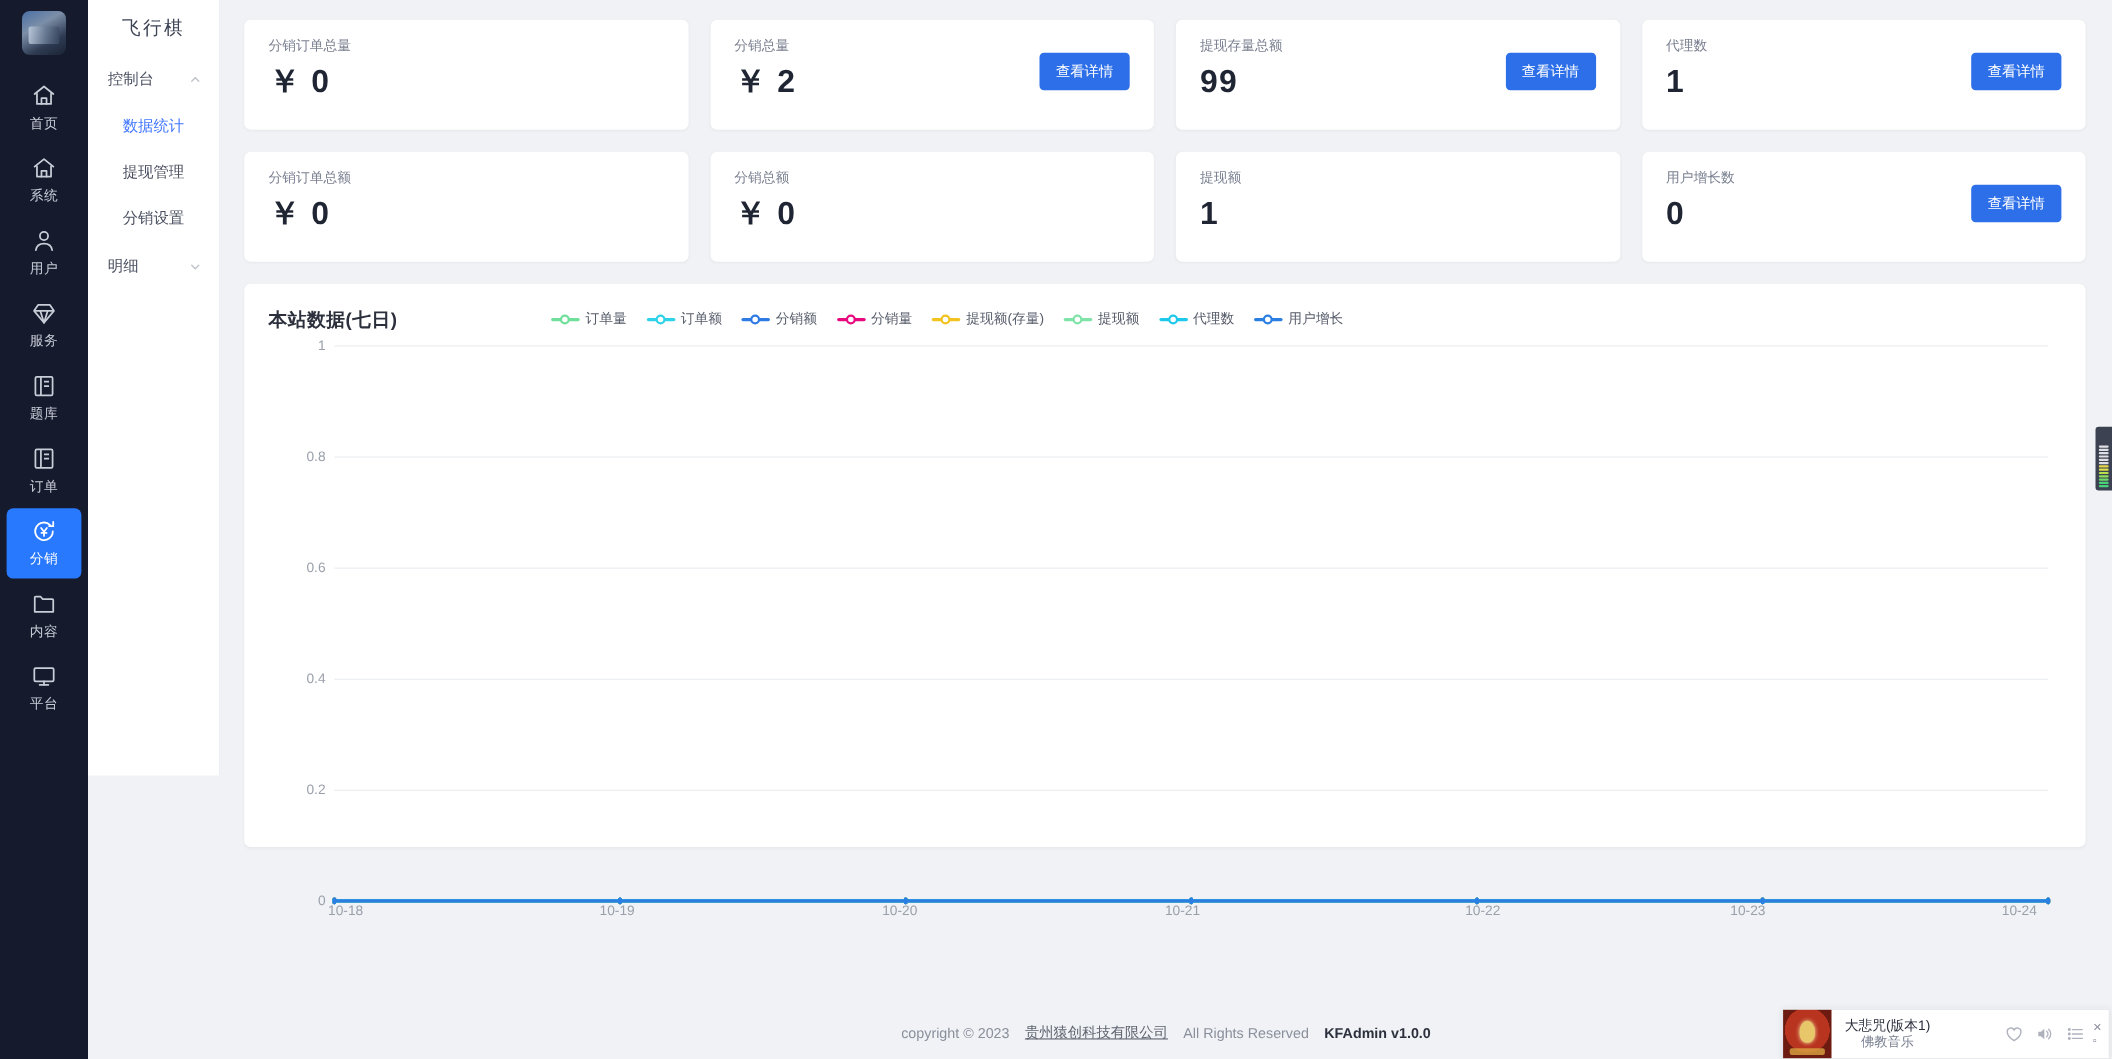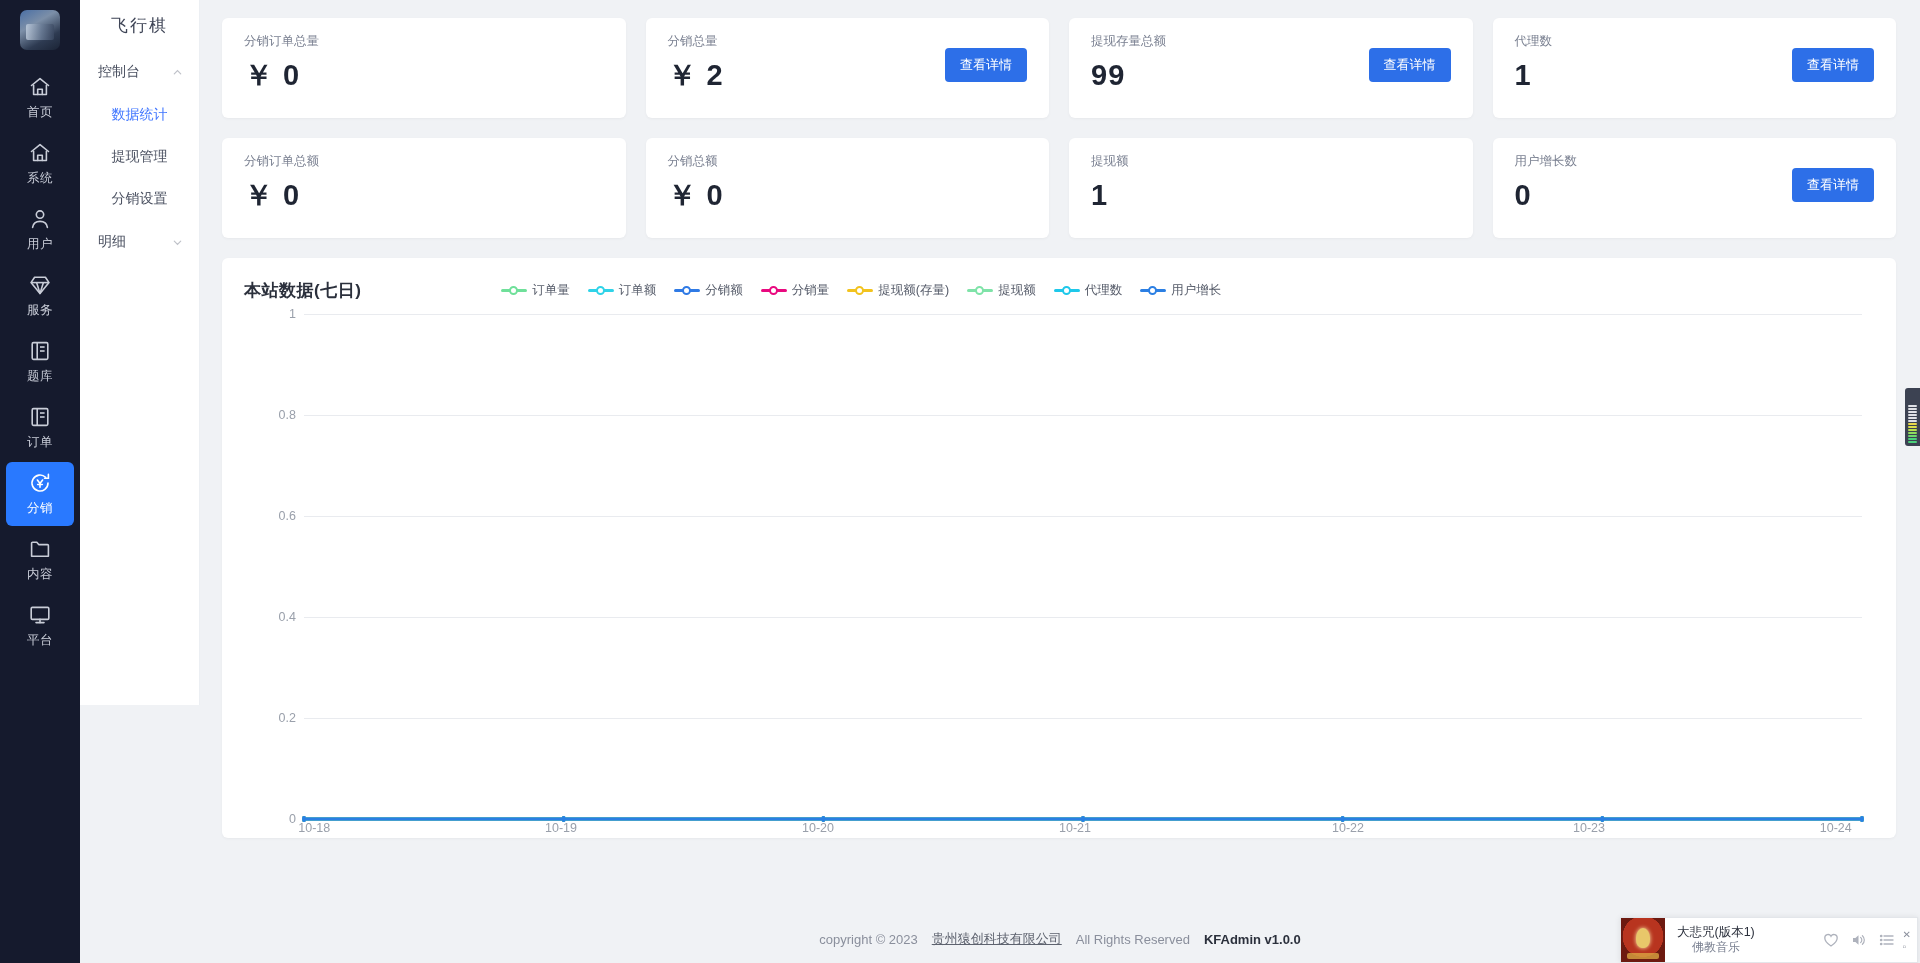--- a/index.html
+++ b/index.html
@@ -90,21 +90,21 @@
   .card-btn {
     position: absolute; right: 22px; top: 30px;
     background: #2d6fe8; color: #fff; border: none; border-radius: 4px;
     font-size: 13px; padding: 8px 15px; cursor: pointer;
     font-family: "Liberation Sans", sans-serif;
   }
 
   
   .chart-panel {
     background: #fff; border-radius: 6px; padding: 18px 22px 14px 22px;
-    box-shadow: 0 1px 3px rgba(0,0,0,.045); height: 580px; position: relative;
+    box-shadow: 0 1px 3px rgba(0,0,0,.045); height: 512px; position: relative;
   }
   .chart-head { display: flex; align-items: center; height: 28px; }
   .chart-title { font-size: 17px; font-weight: 700; color: #2b303c; letter-spacing: .5px; }
   .legend {
     display: flex; align-items: center; gap: 18px; margin-left: 140px;
   }
   .legend-item { display: flex; align-items: center; gap: 5px; cursor: pointer; justify-content: center; }
   .legend-mark { width: 26px; height: 12px; position: relative; }
   .legend-mark .bar {
     position: absolute; top: 5px; left: 0; width: 26px; height: 2.5px; border-radius: 2px;

